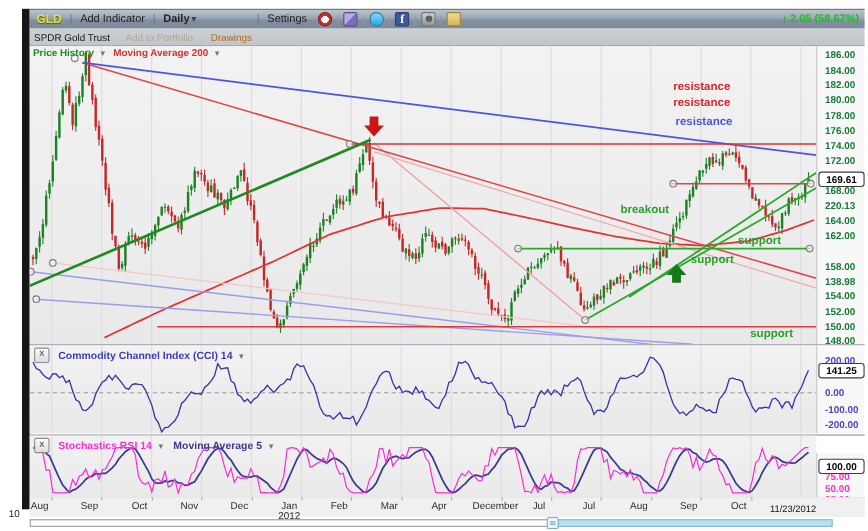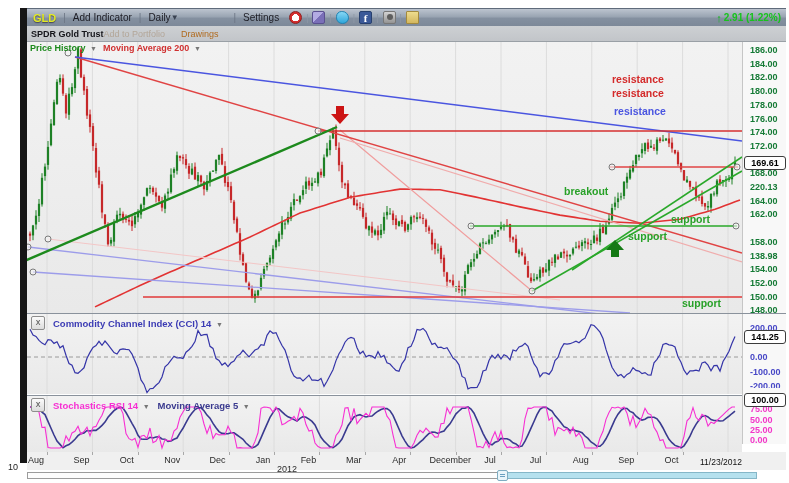--- a/index.html
+++ b/index.html
@@ -8,67 +8,67 @@
   .abs{position:absolute;}
   
   .left-strip{left:20px;top:8px;width:7px;height:455px;background:#161616;}
   .toolbar{left:27px;top:8px;width:759px;height:18px;
            background:linear-gradient(180deg,#bcc4cf 0%,#9aa5b3 45%,#8490a0 55%,#7d8999 100%);
            border-top:1px solid #5f6b7b;display:flex;align-items:center;padding-left:6px;box-sizing:border-box;
            font-size:10px;color:#1c1c24;}
   .sym{color:#e3ea25;font-weight:bold;font-size:11px;text-shadow:0 1px 1px #445;}
   .tsep{color:#6b7584;margin:0 7px;font-size:10px;}
   .tbtn{cursor:default;}
-  .ddwrap{display:flex;align-items:center;width:78px;}
+  .ddwrap{display:flex;align-items:center;width:78px;font-weight:bold;}
   .caret{color:#3a4252;font-size:8px;}
   .icons{display:flex;align-items:center;gap:4px;margin-left:10px;}
   .isep{color:#8e98a6;font-size:9px;}
   .ic{width:13px;height:13px;display:inline-block;box-sizing:border-box;}
   .ic-clock{background:radial-gradient(circle at 50% 52%,#fff 0 3.5px,#d22d2d 3.5px);border-radius:50%;border:1px solid #8e1f1f;}
   .ic-cube{background:linear-gradient(135deg,#b3abe2 0 50%,#7a6fb8 50%);border:1px solid #5a5090;border-radius:2px;}
   .ic-twitter{background:linear-gradient(180deg,#86d7f5,#2fa6da);border-radius:45% 55% 50% 50%;border:1px solid #1f84b4;}
   .ic-facebook{background:#3b5998;border-radius:2px;color:#fff;font:bold 11px/12px "Liberation Serif",serif;text-align:center;border:1px solid #27406e;}
   .ic-facebook::after{content:"f";}
   .ic-camera{background:linear-gradient(#d3d3d3,#949494);border-radius:2px;position:relative;border:1px solid #777;}
   .ic-camera::after{content:"";position:absolute;left:3px;top:2px;width:6px;height:6px;border-radius:50%;background:#5e5e5e;}
   .ic-notes{background:linear-gradient(#eedc8e,#d3b75e);border:1px solid #a38a3e;border-radius:1px;}
   .change{margin-left:auto;margin-right:5px;color:#17c31d;font-weight:bold;font-size:10px;display:flex;align-items:center;gap:2px;}
   .uparrow{font-size:11px;color:#12b518;}
   .toolbar2{left:27px;top:26px;width:759px;height:16px;background:linear-gradient(#cdd0d3,#c2c5c9);
             border-bottom:1px solid #9aa0a6;display:flex;align-items:center;padding-left:4px;box-sizing:border-box;font-size:9px;}
-  .secname{color:#15151a;font-weight:bold;}
+  .secname{color:#15151a;font-weight:normal;margin-right:14px;}
   .addport{color:#b3a698;margin-right:16px;}
   .drawings{color:#b06a1e;}
   
   .panelbg{background:linear-gradient(180deg,#f2f2f2,#e9e9e9);}
   .mainbg{left:27px;top:42px;width:715px;height:271px;}
   .ccibg{left:27px;top:314px;width:715px;height:80px;}
   .stochbg{left:27px;top:396px;width:715px;height:56px;}
   .axiscol{background:#f8f8f8;border-left:1px solid #c6c6c6;box-sizing:border-box;}
   .paxis{left:742px;top:42px;width:44px;height:271px;}
   .caxis{left:742px;top:314px;width:44px;height:80px;}
-  .saxis{left:742px;top:388px;width:44px;height:56px;padding-left:32px;}
+  .saxis{left:742px;top:412px;width:44px;height:56px;padding-left:32px;}
   .sep{left:27px;width:759px;height:1px;background:#8a929c;}
   .tick{position:absolute;left:7px;font-size:9px;font-weight:bold;white-space:nowrap;}
   .ptick{color:#147a35;}
   .ctick{color:#4747c6;}
   .stick{color:#f335c9;}
   .curbox{position:absolute;left:1px;width:40px;height:12px;border:1px solid #3c3c3c;border-radius:3px;
           background:#fff;color:#000;font-size:9px;font-weight:bold;text-align:center;line-height:12px;z-index:5;}
   .legend{position:absolute;left:3px;top:1px;font-size:9px;font-weight:bold;display:flex;gap:6px;align-items:center;z-index:4;}
   .lgcaret{color:#777;font-size:7px;margin-left:2px;}
   .phead{position:absolute;left:4px;top:2px;display:flex;gap:8px;align-items:center;font-size:9.5px;font-weight:bold;z-index:4;}
   .xbtn{width:12px;height:12px;border:1px solid #8d8d8d;border-radius:2px;background:linear-gradient(#fbfbfb,#dcdcdc);
         color:#666;font-size:7px;font-weight:bold;text-align:center;line-height:11px;cursor:default;}
   .anno{position:absolute;font-size:10.5px;font-weight:bold;white-space:nowrap;z-index:3;}
   
   .xaxis{left:27px;top:452px;width:759px;height:18px;background:#f0f0f0;}
   .month{position:absolute;top:3px;width:30px;text-align:center;font-size:9px;color:#2b2b2b;}
   .mtick{position:absolute;top:0;width:1px;height:3px;background:#a8a8a8;}
-  .yr2012{position:absolute;top:12px;width:30px;font-size:9px;color:#2b2b2b;margin-left:29px;}
+  .yr2012{position:absolute;top:12px;width:30px;text-align:center;font-size:9px;color:#2b2b2b;}
   .ldate{position:absolute;left:673px;top:5px;width:68px;font-size:8.5px;color:#111;text-align:left;}
   .yleft{left:8px;top:462px;font-size:9px;color:#222;}
   
   .sbtrack{left:27px;top:472px;width:476px;height:7px;background:#fdfdfd;border:1px solid #9c9c9c;box-sizing:border-box;}
   .sbthumb{left:503px;top:472px;width:254px;height:7px;background:#b6e1ee;border:1px solid #86b7c8;box-sizing:border-box;}
   .sbgrip{left:497px;top:470px;width:11px;height:11px;background:#e9f5fa;border:1px solid #7fadc2;box-sizing:border-box;border-radius:2px;}
   .sbgrip::after{content:"";position:absolute;left:2px;top:3px;width:5px;height:1px;background:#6aa0c0;box-shadow:0 2px 0 #6aa0c0;}
   svg{position:absolute;left:0;top:0;}
 </style>
 </head>
@@ -97,21 +97,21 @@
       <span class="ic ic-twitter"></span>
       <span class="isep">|</span>
       <span class="ic ic-facebook"></span>
       <span class="isep">|</span>
       <span class="ic ic-camera"></span>
       <span class="isep">|</span>
       <span class="ic ic-notes"></span>
     </span>
     <span class="change">
       <span class="uparrow">↑</span>
-      <span>2.91 (1.22%)</span>
+      <span>2.05 (58.67%)</span>
     </span>
   </div>
 
   <div class="abs toolbar2">
     <span class="secname">SPDR Gold Trust</span>
     <span class="addport">Add to Portfolio</span>
     <span class="drawings">Drawings</span>
   </div>
 
   <div class="abs panelbg mainbg" id="mainbg">

